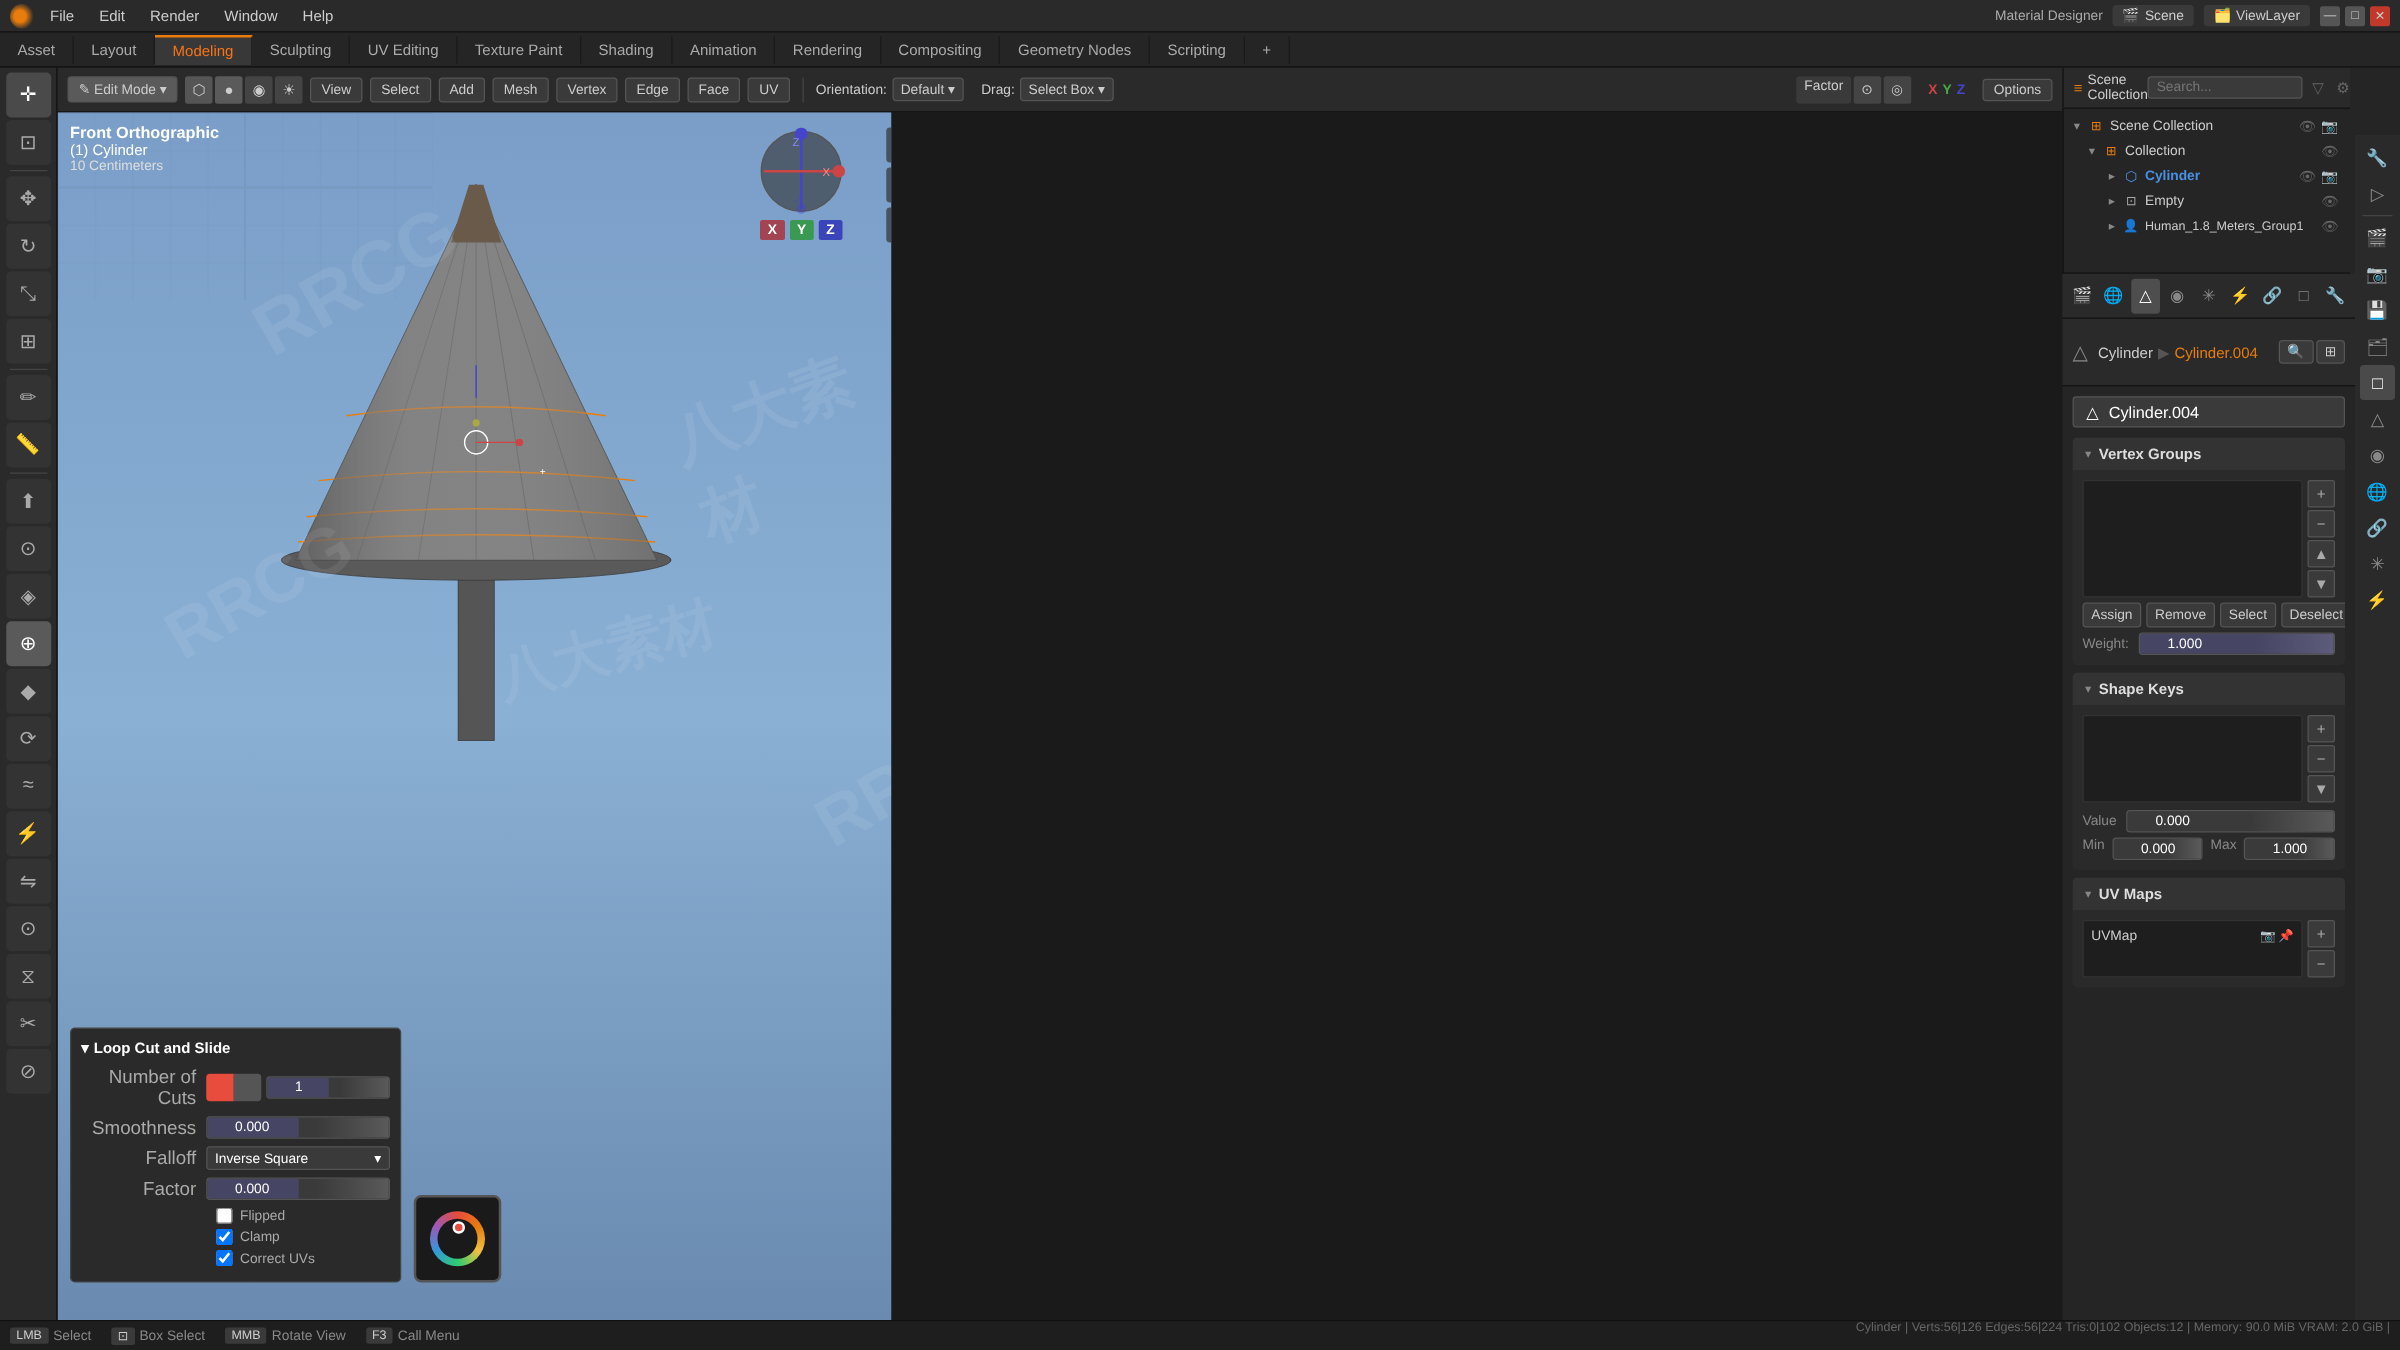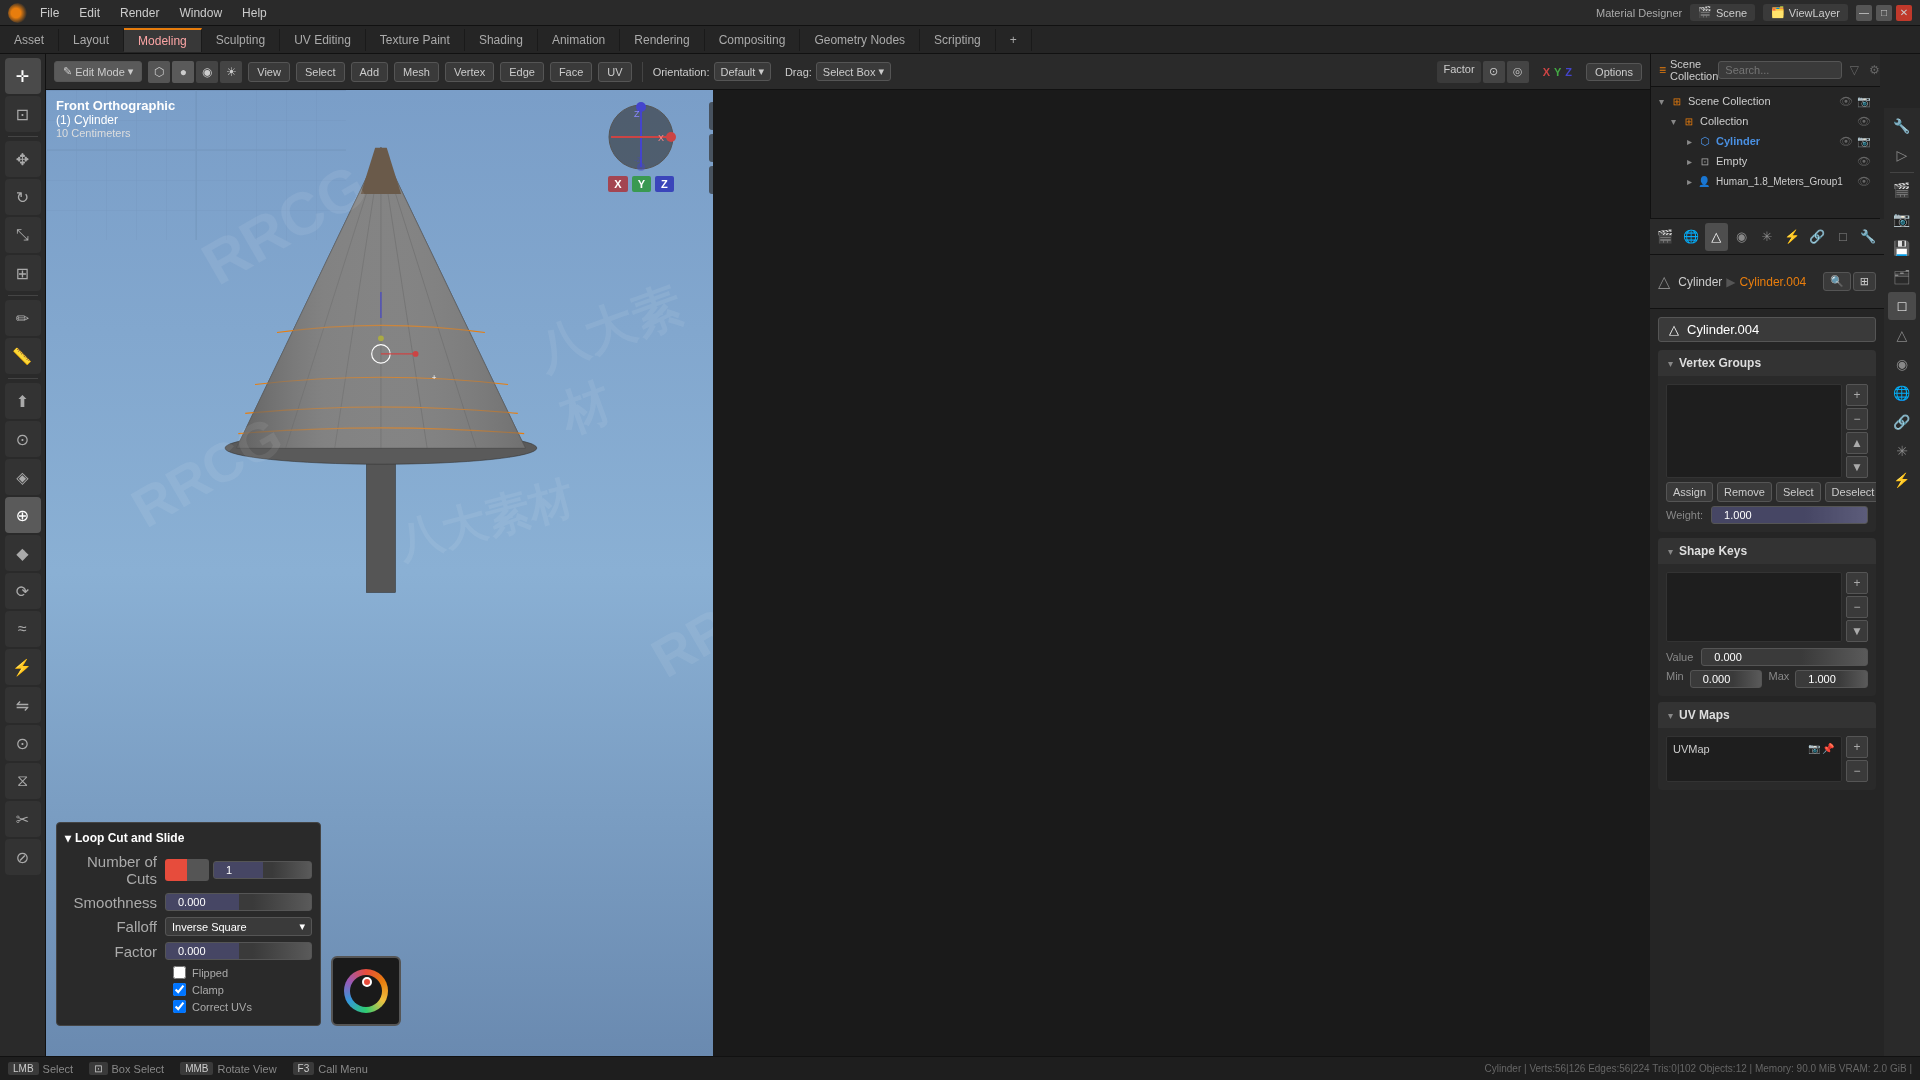--- a/index.html
+++ b/index.html
@@ -8,21 +8,21 @@
     
     #top-menu { position: absolute; top: 0; left: 0; right: 0; height: 26px; background: #2a2a2a; display: flex; align-items: center; padding: 0 8px; gap: 4px; border-bottom: 1px solid #111; z-index: 100; }
     #top-menu .menu-item { padding: 2px 8px; color: #ccc; font-size: 12px; cursor: pointer; }
     #top-menu .spacer { flex: 1; }
     #top-menu .right-items { display: flex; align-items: center; gap: 8px; }
     .blender-logo { width: 20px; height: 20px; background: radial-gradient(circle at 40% 50%, #e87d0d 30%, #2a2a2a 70%); border-radius: 50%; }
 
     
     #workspace-tabs { position: absolute; top: 26px; left: 0; right: 0; height: 28px; background: #252525; display: flex; align-items: center; border-bottom: 1px solid #111; z-index: 99; }
     .ws-tab { padding: 4px 14px; color: #aaa; font-size: 12px; cursor: pointer; border-right: 1px solid #1a1a1a; }
-    .ws-tab.active { background: #383838; color: #fca5a5; border-top: 2px solid #e87d0d; }
+    .ws-tab.active { background: #383838; color: #f97316; border-top: 2px solid #e87d0d; }
 
     
     #left-toolbar { position: absolute; top: 54px; left: 0; width: 46px; bottom: 24px; background: #2a2a2a; display: flex; flex-direction: column; align-items: center; padding: 4px 0; gap: 2px; border-right: 1px solid #111; z-index: 50; }
     .tool-btn { width: 36px; height: 36px; background: #333; border-radius: 4px; display: flex; align-items: center; justify-content: center; cursor: pointer; color: #aaa; font-size: 16px; }
     .tool-btn.active { background: #4a4a4a; color: #fff; }
     .tool-divider { width: 30px; height: 1px; background: #444; margin: 2px 0; }
     .header-btn { padding: 3px 8px; background: #3a3a3a; border: 1px solid #555; border-radius: 3px; color: #ccc; font-size: 11px; cursor: pointer; display: flex; align-items: center; gap: 3px; }
     .header-btn.active { background: #5a5a5a; }
 
     
@@ -86,21 +86,21 @@
     .bc-sep { color: #555; }
 
     
     .props-section { background: #2a2a2a; border-radius: 4px; margin-bottom: 6px; overflow: hidden; }
     .props-section-header { padding: 6px 10px; background: #333; display: flex; align-items: center; gap: 6px; cursor: pointer; }
     .props-section-header .section-name { color: #ddd; font-size: 12px; font-weight: bold; }
     .props-section-content { padding: 8px; }
     .sk-btn { width: 22px; height: 22px; background: #3a3a3a; border: 1px solid #555; border-radius: 2px; display: flex; align-items: center; justify-content: center; color: #aaa; cursor: pointer; font-size: 12px; }
 
     
-    #status-bar { position: absolute; bottom: 0; left: 0; right: 0; height: 24px; background: #1e1e1e; display: flex; align-items: center; padding: 0 8px; gap: 16px; border-top: 1px solid #111; z-index: 100; }
+    #status-bar { position: absolute; bottom: 0; left: 0; right: 0; height: 24px; background: #1e1e1e; display: flex; padding: 0 8px; gap: 16px; border-top: 1px solid #111; z-index: 100; }
     .status-item { color: #888; font-size: 11px; display: flex; align-items: center; gap: 4px; }
     .status-key { background: #3a3a3a; padding: 1px 5px; border-radius: 2px; color: #ccc; font-size: 10px; }
     #status-bar .stats { margin-left: auto; color: #666; font-size: 10px; }
 
     
     .watermark { position: absolute; color: rgba(255,255,255,0.08); font-size: 48px; font-weight: bold; pointer-events: none; user-select: none; z-index: 1; transform: rotate(-30deg); }
 
     
     #grid-svg { position: absolute; inset: 0; opacity: 0.2; }
 
@@ -124,21 +124,21 @@
 
     
     #props-icon-bar { position: absolute; top: 54px; right: 36px; width: 230px; height: 36px; background: #2a2a2a; display: flex; align-items: center; padding: 0 4px; gap: 2px; border-bottom: 1px solid #111; overflow: hidden; }
     .pib-icon { width: 28px; height: 28px; border-radius: 3px; display: flex; align-items: center; justify-content: center; color: #888; font-size: 13px; cursor: pointer; }
     .pib-icon.active { background: #4e4e4e; color: #fff; }
 
     
     .vline { width: 1px; height: 20px; background: #444; margin: 0 4px; }
 
     
-    .num-slider { background: linear-gradient(90deg, #3a3a3a 60%, #5a5a5a 100%); border: 1px solid #555; border-radius: 3px; padding: 2px 12px; font-size: 11px; color: #fff; position: relative; overflow: hidden; }
+    .num-slider { background: linear-gradient(90deg, #3a3a3a 60%, #5a5a5a 100%); border: 1px solid #555; border-radius: 3px; padding: 2px 22px; font-size: 11px; color: #fff; position: relative; overflow: hidden; }
     .num-slider-fill { position: absolute; left: 0; top: 0; bottom: 0; background: rgba(100,100,200,0.3); width: 50%; }
     .num-slider-text { position: relative; z-index: 1; }
   </style>
 </head>
 <body>
 
 <div id="top-menu">
   <div class="blender-logo"></div>
   <span class="menu-item">File</span>
   <span class="menu-item">Edit</span>

